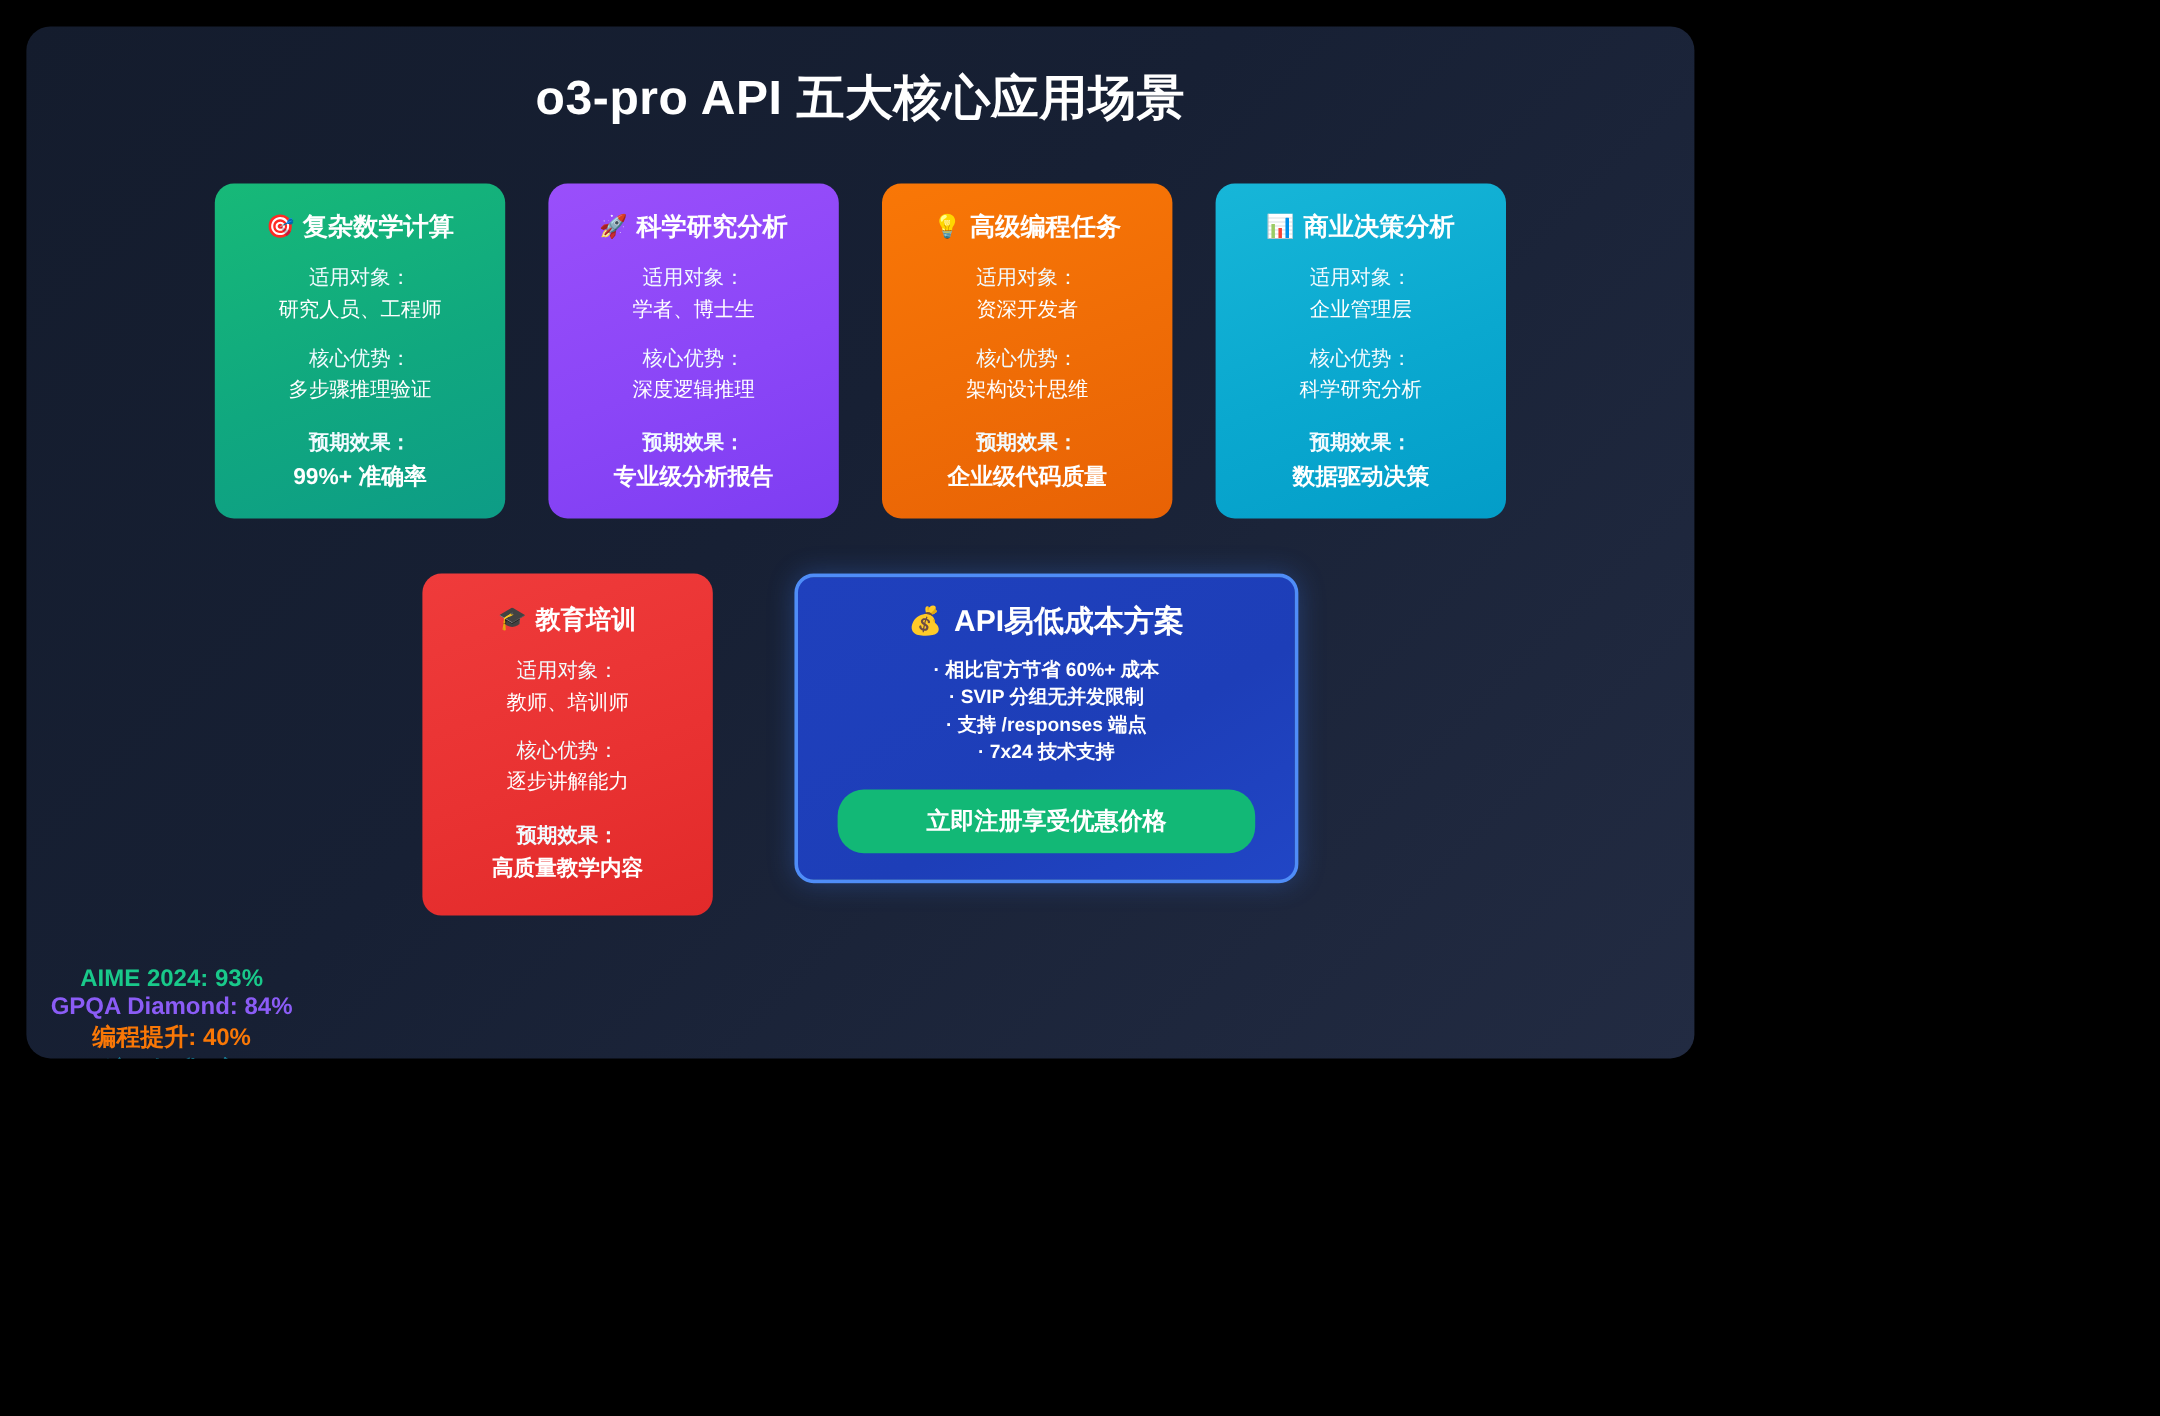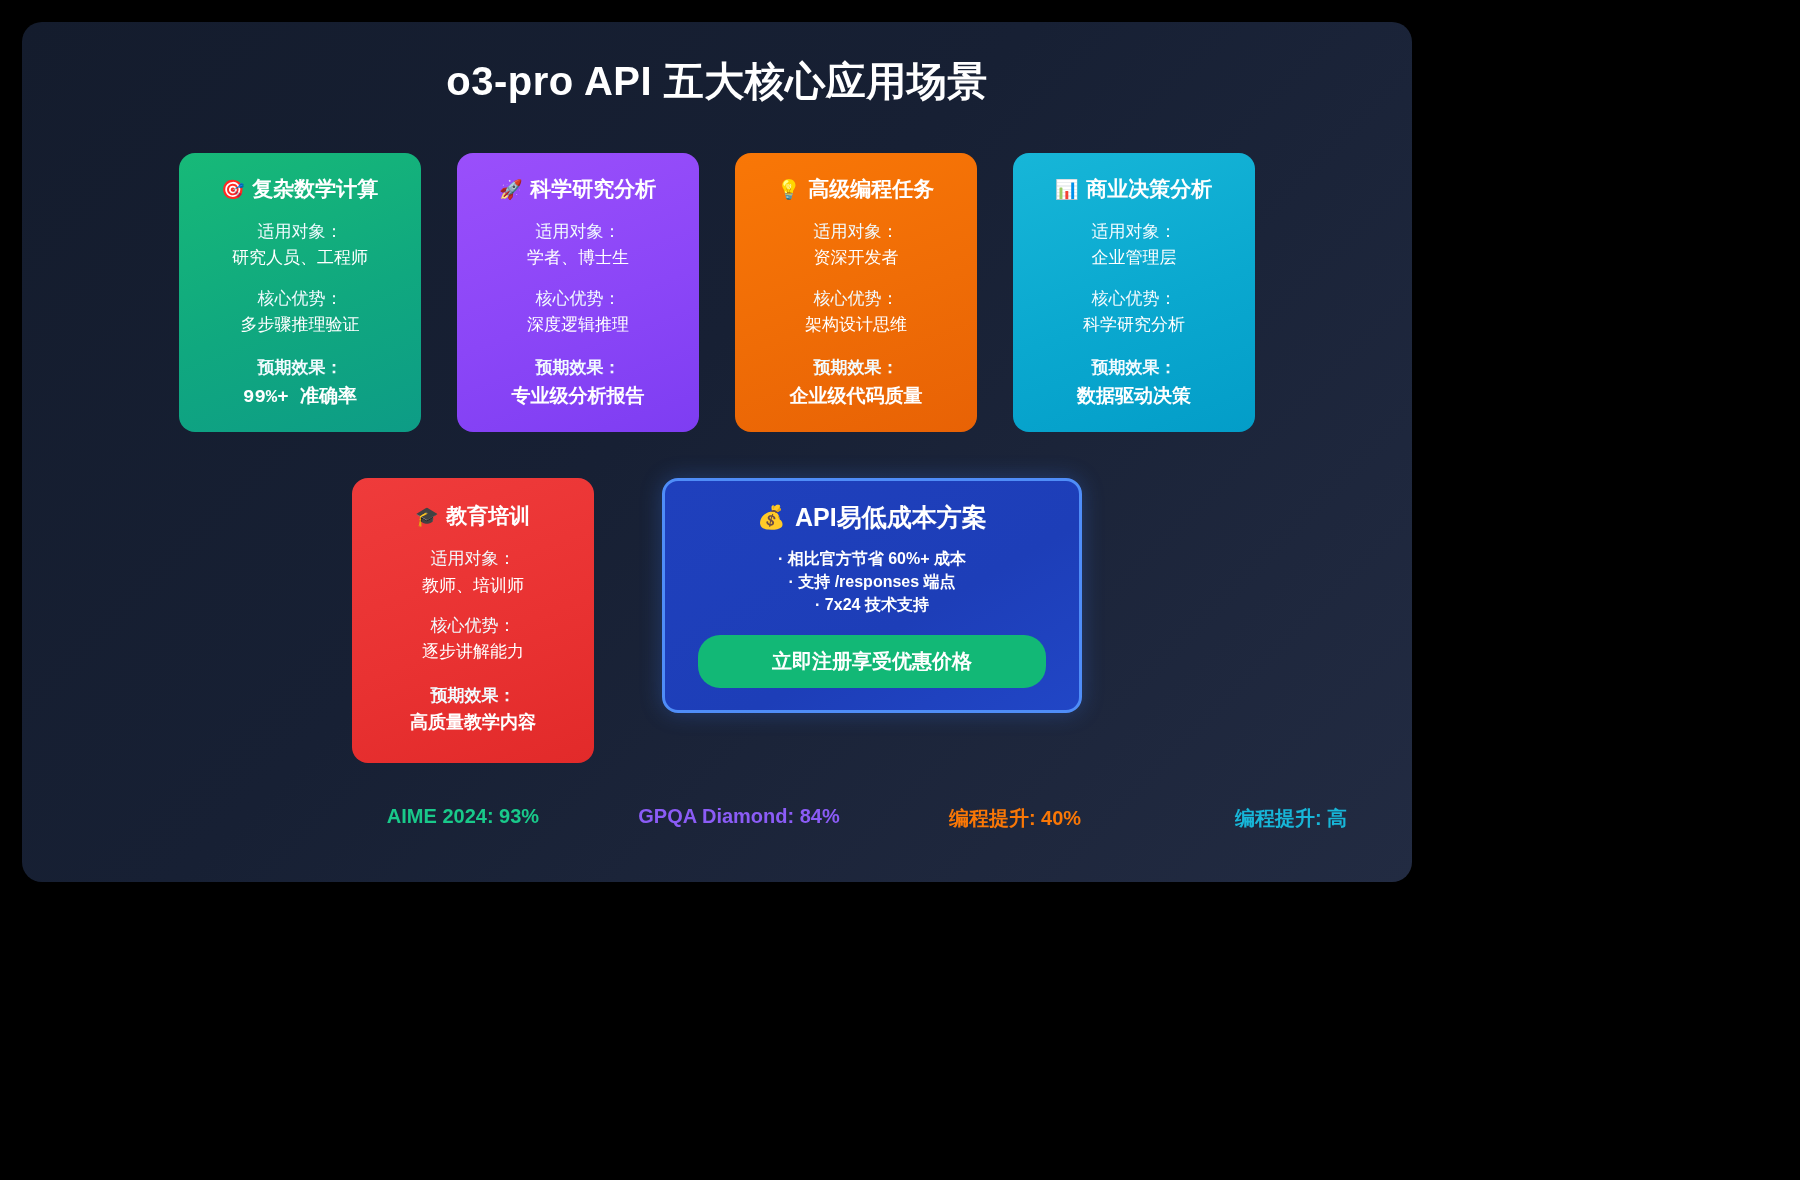--- a/index.html
+++ b/index.html
@@ -77,21 +77,21 @@
   }
   .field-value {
     font-size: 17px;
     line-height: 1.55;
     color: #ffffff;
   }
   .field-block.result .field-label,
   .field-block.result .field-value {
     font-weight: bold;
   }
-  .field-block.result { margin-bottom: 0; margin-top: 18px; font-family: Liberation Mono, monospace; }
+  .field-block.result { margin-bottom: 0; margin-top: 18px; }
   .field-block.result .field-value { font-size: 19px; }
 
   .second-row {
     display: flex;
     justify-content: center;
     align-items: flex-start;
     gap: 68px;
     margin-top: 46px;
   }
 
@@ -147,23 +147,23 @@
     color: #ffffff;
     font-size: 20px;
     font-weight: bold;
     font-family: inherit;
     cursor: pointer;
     text-align: center;
   }
 
   .stats-row {
     display: flex;
-    justify-content: flex-end;
-    gap: 34px;
+    justify-content: center;
     margin-top: 42px;
+    flex-direction: column;
   }
   .stat {
     width: 242px;
     text-align: center;
     font-size: 20px;
     font-weight: bold;
     white-space: nowrap;
   }
 </style>
 </head>
@@ -274,20 +274,21 @@
       </div>
     </div>
 
     <div class="promo-card">
       <div class="promo-title">
         <span class="emoji">💰</span>
         <span>API易低成本方案</span>
       </div>
       <ul class="promo-list">
         <li>· 相比官方节省 60%+ 成本</li>
+        <li>· SVIP 分组无并发限制</li>
         <li>· 支持 /responses 端点</li>
         <li>· 7x24 技术支持</li>
       </ul>
       <button class="cta-button">立即注册享受优惠价格</button>
     </div>
 
   </div>
 
   <div class="stats-row">
     <div class="stat" style="color:#19c98a">AIME 2024: 93%</div>

